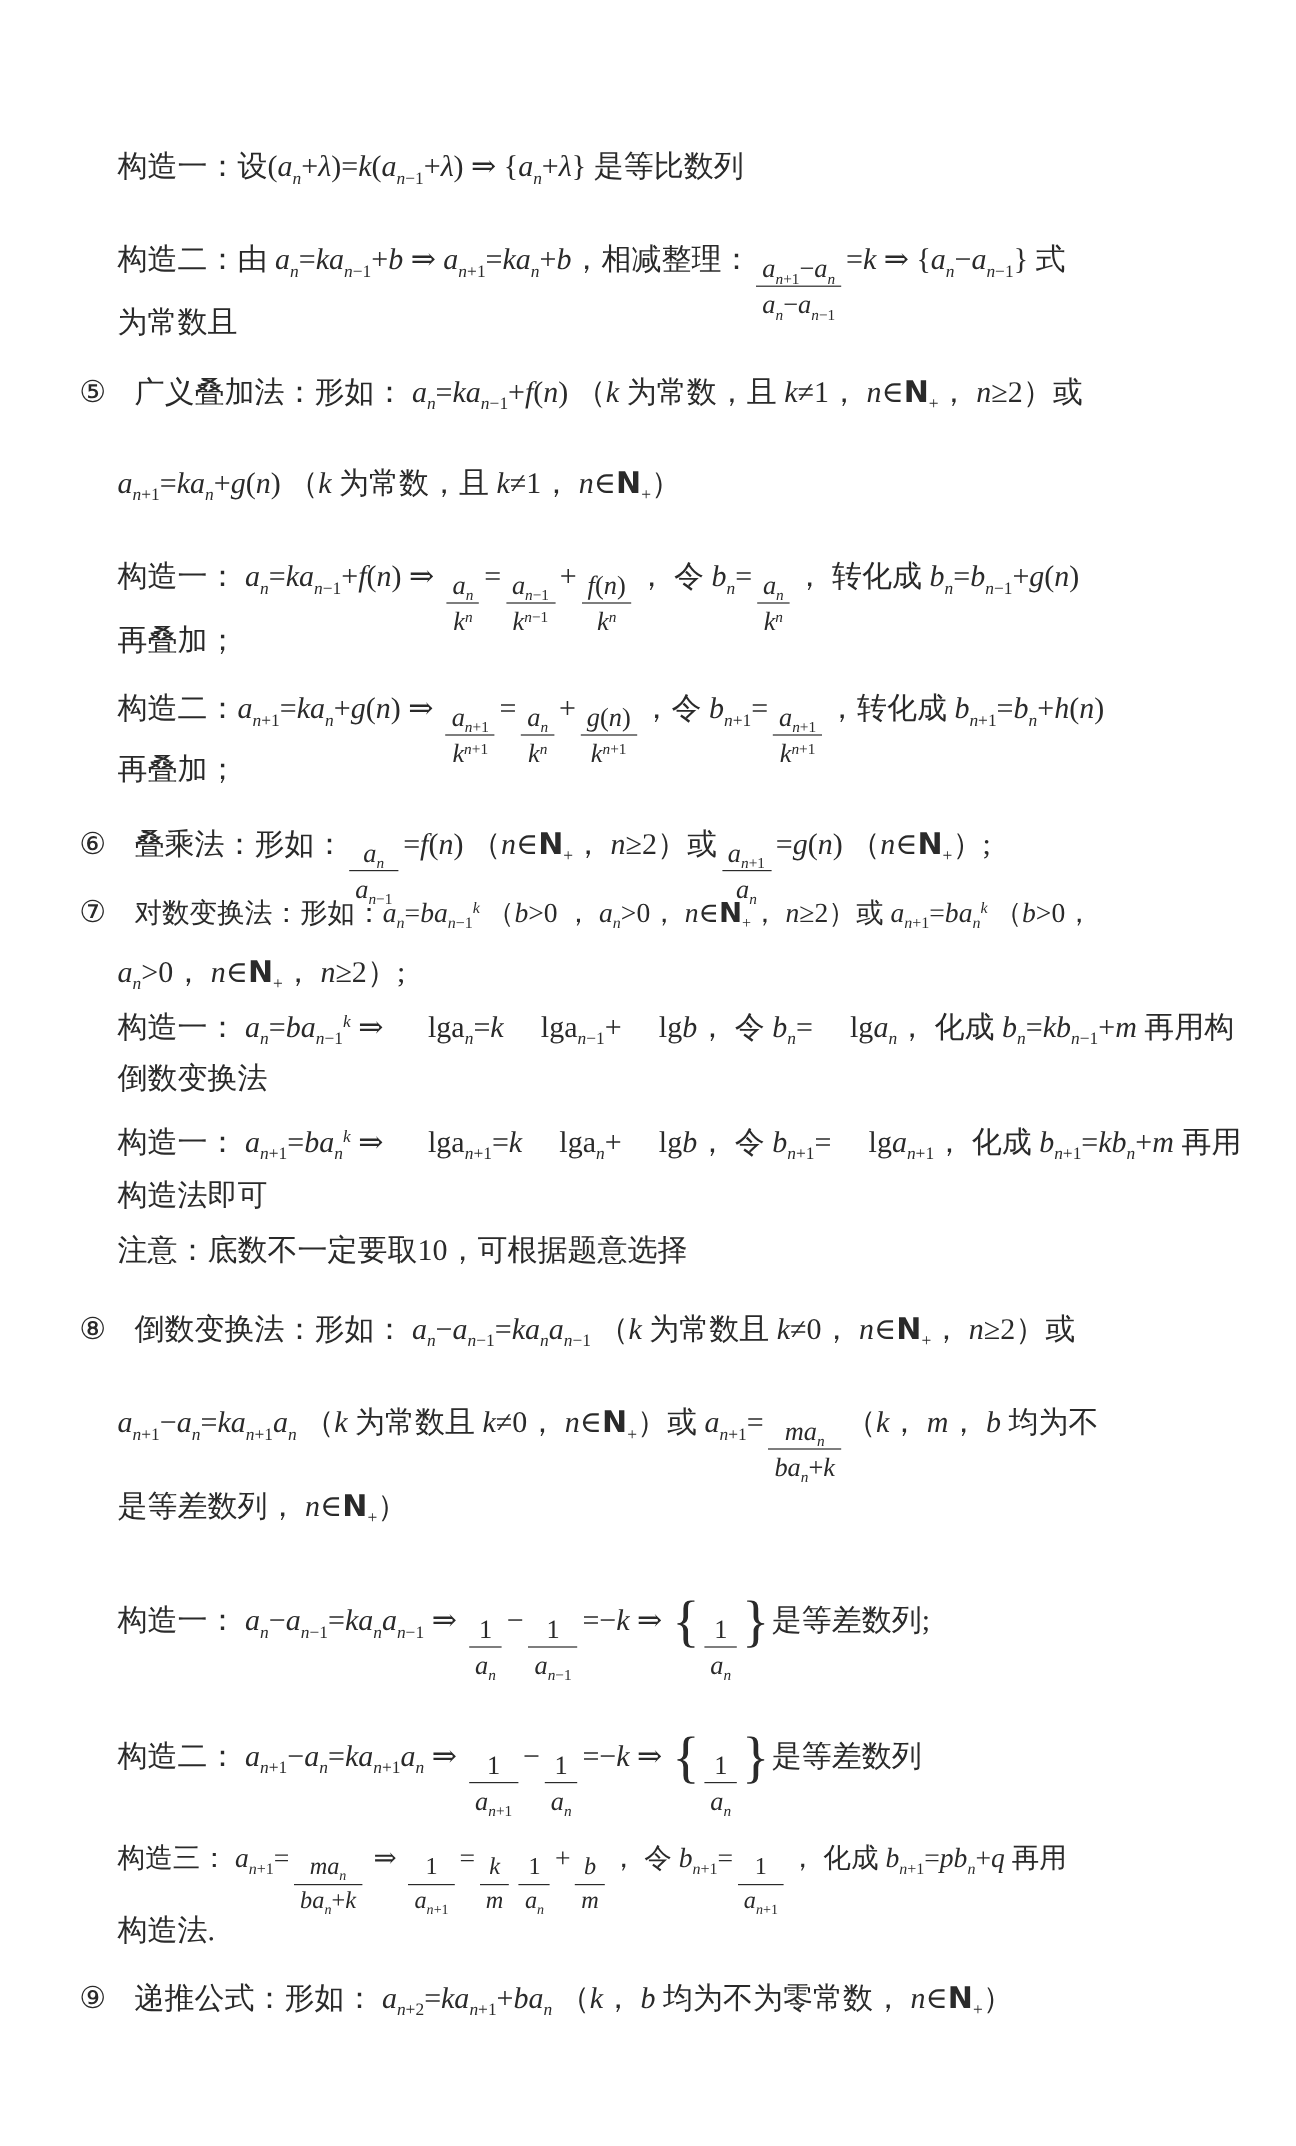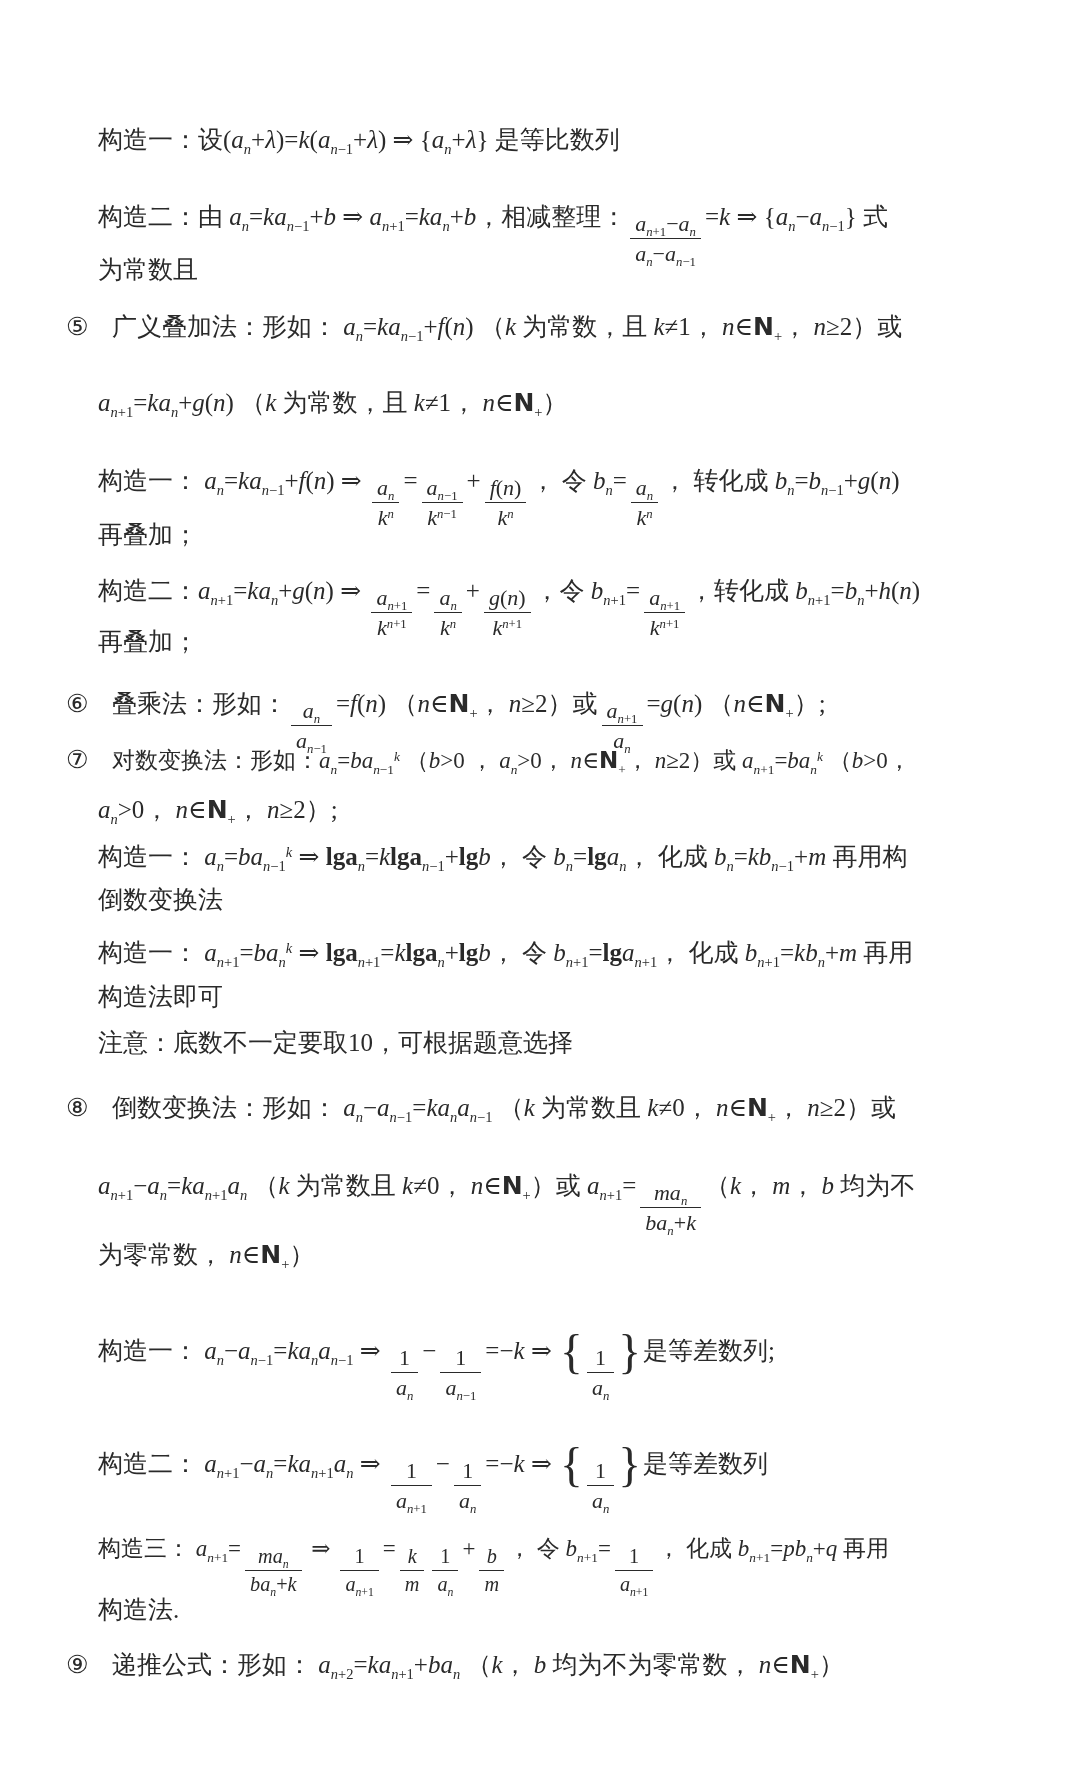--- a/index.html
+++ b/index.html
@@ -6,21 +6,21 @@
   .page{position:relative;width:1080px;height:1704px;background:#ffffff;overflow:hidden;
         font-family:"Liberation Serif","DejaVu Serif","DejaVu Sans",serif;color:#2a2a2a;}
   .line{position:absolute;white-space:pre;font-size:25px;line-height:36px;}
   .line.fs23{font-size:23px;}
   .marker{display:inline-block;width:46px;font-family:"DejaVu Sans","Liberation Sans",sans-serif;
           font-size:25px;font-style:normal;}
   .v{font-style:italic;}
   .cjk{font-style:normal;}
   .op{font-style:normal;}
   .bN{font-style:normal;font-weight:bold;font-family:"DejaVu Sans","Liberation Sans",sans-serif;}
-  .rm{font-style:normal;font-weight:bold;}
+  .rm{font-style:normal;font-weight:normal;margin-left:31px;}
   sub{font-size:58%;line-height:0;vertical-align:-0.42em;}
   sup{font-size:58%;line-height:0;vertical-align:0.55em;}
   .frac{display:inline-block;vertical-align:middle;text-align:center;
         font-size:0.88em;margin:0 4px;line-height:1.15;}
   .frac .num{display:block;border-bottom:1.6px solid #2a2a2a;padding:0 5px 2px;margin-top:40px;}
   .frac .den{display:block;padding:2px 5px 0;}
   .bfrac{display:inline-flex;align-items:center;vertical-align:middle;margin:0 2px;}
   .brace{font-size:1.9em;font-weight:400;line-height:1;font-style:normal;}
 </style>
 </head>
@@ -39,19 +39,19 @@
   <div class="line tall" style="left:66px;top:658px"><span class="marker">⑥</span><span class="cjk">叠乘法：形如：</span><span class="frac"><span class="num"><span class="v">a</span><sub><span class="v">n</span></sub></span><span class="den"><span class="v">a</span><sub><span class="v">n</span><span class="op">−1</span></sub></span></span><span class="op">=</span><span class="v">f</span><span class="op">(</span><span class="v">n</span><span class="op">) </span><span class="cjk">（</span><span class="v">n</span><span class="op">∈</span><span class="bN">N</span><sub><span class="op">+</span></sub><span class="cjk">，</span><span class="op"> </span><span class="v">n</span><span class="op">≥2</span><span class="cjk">）或</span><span class="frac"><span class="num"><span class="v">a</span><sub><span class="v">n</span><span class="op">+1</span></sub></span><span class="den"><span class="v">a</span><sub><span class="v">n</span></sub></span></span><span class="op">=</span><span class="v">g</span><span class="op">(</span><span class="v">n</span><span class="op">) </span><span class="cjk">（</span><span class="v">n</span><span class="op">∈</span><span class="bN">N</span><sub><span class="op">+</span></sub><span class="cjk">）</span><span class="op">;</span></div>
   <div class="line fs23" style="left:66px;top:742px"><span class="marker">⑦</span><span class="cjk">对数变换法：形如：</span><span class="v">a</span><sub><span class="v">n</span></sub><span class="op">=</span><span class="v">ba</span><sub><span class="v">n</span><span class="op">−1</span></sub><sup><span class="v">k</span></sup><span class="op"> </span><span class="cjk">（</span><span class="v">b</span><span class="op">&gt;0 </span><span class="cjk">，</span><span class="op"> </span><span class="v">a</span><sub><span class="v">n</span></sub><span class="op">&gt;0</span><span class="cjk">，</span><span class="op"> </span><span class="v">n</span><span class="op">∈</span><span class="bN">N</span><sub><span class="op">+</span></sub><span class="cjk">，</span><span class="op"> </span><span class="v">n</span><span class="op">≥2</span><span class="cjk">）或</span><span class="op"> </span><span class="v">a</span><sub><span class="v">n</span><span class="op">+1</span></sub><span class="op">=</span><span class="v">ba</span><sub><span class="v">n</span></sub><sup><span class="v">k</span></sup><span class="op"> </span><span class="cjk">（</span><span class="v">b</span><span class="op">&gt;0</span><span class="cjk">，</span></div>
   <div class="line" style="left:98px;top:792px"><span class="v">a</span><sub><span class="v">n</span></sub><span class="op">&gt;0</span><span class="cjk">，</span><span class="op"> </span><span class="v">n</span><span class="op">∈</span><span class="bN">N</span><sub><span class="op">+</span></sub><span class="cjk">，</span><span class="op"> </span><span class="v">n</span><span class="op">≥2</span><span class="cjk">）</span><span class="op">;</span></div>
   <div class="line" style="left:98px;top:839px"><span class="cjk">构造一：</span><span class="op"> </span><span class="v">a</span><sub><span class="v">n</span></sub><span class="op">=</span><span class="v">ba</span><sub><span class="v">n</span><span class="op">−1</span></sub><sup><span class="v">k</span></sup><span class="op"> ⇒ </span><span class="rm">lga</span><sub><span class="v">n</span></sub><span class="op">=</span><span class="v">k</span><span class="rm">lga</span><sub><span class="v">n</span><span class="op">−1</span></sub><span class="op">+</span><span class="rm">lg</span><span class="v">b</span><span class="cjk">，</span><span class="op"> </span><span class="cjk">令</span><span class="op"> </span><span class="v">b</span><sub><span class="v">n</span></sub><span class="op">=</span><span class="rm">lg</span><span class="v">a</span><sub><span class="v">n</span></sub><span class="cjk">，</span><span class="op"> </span><span class="cjk">化成</span><span class="op"> </span><span class="v">b</span><sub><span class="v">n</span></sub><span class="op">=</span><span class="v">kb</span><sub><span class="v">n</span><span class="op">−1</span></sub><span class="op">+</span><span class="v">m</span><span class="op"> </span><span class="cjk">再用构</span></div>
   <div class="line" style="left:98px;top:882px"><span class="cjk">倒数变换法</span></div>
   <div class="line" style="left:98px;top:935px"><span class="cjk">构造一：</span><span class="op"> </span><span class="v">a</span><sub><span class="v">n</span><span class="op">+1</span></sub><span class="op">=</span><span class="v">ba</span><sub><span class="v">n</span></sub><sup><span class="v">k</span></sup><span class="op"> ⇒ </span><span class="rm">lga</span><sub><span class="v">n</span><span class="op">+1</span></sub><span class="op">=</span><span class="v">k</span><span class="rm">lga</span><sub><span class="v">n</span></sub><span class="op">+</span><span class="rm">lg</span><span class="v">b</span><span class="cjk">，</span><span class="op"> </span><span class="cjk">令</span><span class="op"> </span><span class="v">b</span><sub><span class="v">n</span><span class="op">+1</span></sub><span class="op">=</span><span class="rm">lg</span><span class="v">a</span><sub><span class="v">n</span><span class="op">+1</span></sub><span class="cjk">，</span><span class="op"> </span><span class="cjk">化成</span><span class="op"> </span><span class="v">b</span><sub><span class="v">n</span><span class="op">+1</span></sub><span class="op">=</span><span class="v">kb</span><sub><span class="v">n</span></sub><span class="op">+</span><span class="v">m</span><span class="op"> </span><span class="cjk">再用</span></div>
   <div class="line" style="left:98px;top:979px"><span class="cjk">构造法即可</span></div>
   <div class="line" style="left:98px;top:1025px"><span class="cjk">注意：底数不一定要取</span><span class="op">10</span><span class="cjk">，可根据题意选择</span></div>
   <div class="line" style="left:66px;top:1090px"><span class="marker">⑧</span><span class="cjk">倒数变换法：形如：</span><span class="op"> </span><span class="v">a</span><sub><span class="v">n</span></sub><span class="op">−</span><span class="v">a</span><sub><span class="v">n</span><span class="op">−1</span></sub><span class="op">=</span><span class="v">ka</span><sub><span class="v">n</span></sub><span class="v">a</span><sub><span class="v">n</span><span class="op">−1</span></sub><span class="op"> </span><span class="cjk">（</span><span class="v">k</span><span class="op"> </span><span class="cjk">为常数且</span><span class="op"> </span><span class="v">k</span><span class="op">≠0</span><span class="cjk">，</span><span class="op"> </span><span class="v">n</span><span class="op">∈</span><span class="bN">N</span><sub><span class="op">+</span></sub><span class="cjk">，</span><span class="op"> </span><span class="v">n</span><span class="op">≥2</span><span class="cjk">）或</span></div>
   <div class="line tall" style="left:98px;top:1140px"><span class="v">a</span><sub><span class="v">n</span><span class="op">+1</span></sub><span class="op">−</span><span class="v">a</span><sub><span class="v">n</span></sub><span class="op">=</span><span class="v">ka</span><sub><span class="v">n</span><span class="op">+1</span></sub><span class="v">a</span><sub><span class="v">n</span></sub><span class="op"> </span><span class="cjk">（</span><span class="v">k</span><span class="op"> </span><span class="cjk">为常数且</span><span class="op"> </span><span class="v">k</span><span class="op">≠0</span><span class="cjk">，</span><span class="op"> </span><span class="v">n</span><span class="op">∈</span><span class="bN">N</span><sub><span class="op">+</span></sub><span class="cjk">）或</span><span class="op"> </span><span class="v">a</span><sub><span class="v">n</span><span class="op">+1</span></sub><span class="op">=</span><span class="frac"><span class="num"><span class="v">ma</span><sub><span class="v">n</span></sub></span><span class="den"><span class="v">ba</span><sub><span class="v">n</span></sub><span class="op">+</span><span class="v">k</span></span></span><span class="cjk">（</span><span class="v">k</span><span class="cjk">，</span><span class="op"> </span><span class="v">m</span><span class="cjk">，</span><span class="op"> </span><span class="v">b</span><span class="op"> </span><span class="cjk">均为不</span></div>
-  <div class="line" style="left:98px;top:1237px"><span class="cjk">为零常数，</span><span class="op"> </span><span class="v">n</span><span class="op">∈</span><span class="bN">N</span><sub><span class="op">+</span></sub><span class="cjk">）</span></div>
+  <div class="line" style="left:98px;top:1237px"><span class="cjk">是等差数列，</span><span class="op"> </span><span class="v">n</span><span class="op">∈</span><span class="bN">N</span><sub><span class="op">+</span></sub><span class="cjk">）</span></div>
   <div class="line tall" style="left:98px;top:1305px"><span class="cjk">构造一：</span><span class="op"> </span><span class="v">a</span><sub><span class="v">n</span></sub><span class="op">−</span><span class="v">a</span><sub><span class="v">n</span><span class="op">−1</span></sub><span class="op">=</span><span class="v">ka</span><sub><span class="v">n</span></sub><span class="v">a</span><sub><span class="v">n</span><span class="op">−1</span></sub><span class="op"> ⇒ </span><span class="frac"><span class="num"><span class="op">1</span></span><span class="den"><span class="v">a</span><sub><span class="v">n</span></sub></span></span><span class="op">−</span><span class="frac"><span class="num"><span class="op">1</span></span><span class="den"><span class="v">a</span><sub><span class="v">n</span><span class="op">−1</span></sub></span></span><span class="op">=−</span><span class="v">k</span><span class="op"> ⇒ </span><span class="bfrac"><span class="brace">{</span><span class="frac"><span class="num"><span class="op">1</span></span><span class="den"><span class="v">a</span><sub><span class="v">n</span></sub></span></span><span class="brace">}</span></span><span class="cjk">是等差数列</span><span class="op">;</span></div>
   <div class="line tall" style="left:98px;top:1418px"><span class="cjk">构造二：</span><span class="op"> </span><span class="v">a</span><sub><span class="v">n</span><span class="op">+1</span></sub><span class="op">−</span><span class="v">a</span><sub><span class="v">n</span></sub><span class="op">=</span><span class="v">ka</span><sub><span class="v">n</span><span class="op">+1</span></sub><span class="v">a</span><sub><span class="v">n</span></sub><span class="op"> ⇒ </span><span class="frac"><span class="num"><span class="op">1</span></span><span class="den"><span class="v">a</span><sub><span class="v">n</span><span class="op">+1</span></sub></span></span><span class="op">−</span><span class="frac"><span class="num"><span class="op">1</span></span><span class="den"><span class="v">a</span><sub><span class="v">n</span></sub></span></span><span class="op">=−</span><span class="v">k</span><span class="op"> ⇒ </span><span class="bfrac"><span class="brace">{</span><span class="frac"><span class="num"><span class="op">1</span></span><span class="den"><span class="v">a</span><sub><span class="v">n</span></sub></span></span><span class="brace">}</span></span><span class="cjk">是等差数列</span></div>
   <div class="line tall fs23" style="left:98px;top:1505px"><span class="cjk">构造三：</span><span class="op"> </span><span class="v">a</span><sub><span class="v">n</span><span class="op">+1</span></sub><span class="op">=</span><span class="frac"><span class="num"><span class="v">ma</span><sub><span class="v">n</span></sub></span><span class="den"><span class="v">ba</span><sub><span class="v">n</span></sub><span class="op">+</span><span class="v">k</span></span></span><span class="op"> ⇒ </span><span class="frac"><span class="num"><span class="op">1</span></span><span class="den"><span class="v">a</span><sub><span class="v">n</span><span class="op">+1</span></sub></span></span><span class="op">=</span><span class="frac"><span class="num"><span class="v">k</span></span><span class="den"><span class="v">m</span></span></span><span class="frac"><span class="num"><span class="op">1</span></span><span class="den"><span class="v">a</span><sub><span class="v">n</span></sub></span></span><span class="op">+</span><span class="frac"><span class="num"><span class="v">b</span></span><span class="den"><span class="v">m</span></span></span><span class="cjk">，</span><span class="op"> </span><span class="cjk">令</span><span class="op"> </span><span class="v">b</span><sub><span class="v">n</span><span class="op">+1</span></sub><span class="op">=</span><span class="frac"><span class="num"><span class="op">1</span></span><span class="den"><span class="v">a</span><sub><span class="v">n</span><span class="op">+1</span></sub></span></span><span class="cjk">，</span><span class="op"> </span><span class="cjk">化成</span><span class="op"> </span><span class="v">b</span><sub><span class="v">n</span><span class="op">+1</span></sub><span class="op">=</span><span class="v">pb</span><sub><span class="v">n</span></sub><span class="op">+</span><span class="v">q</span><span class="op"> </span><span class="cjk">再用</span></div>
   <div class="line" style="left:98px;top:1592px"><span class="cjk">构造法</span><span class="op">.</span></div>
   <div class="line" style="left:66px;top:1647px"><span class="marker">⑨</span><span class="cjk">递推公式：形如：</span><span class="op"> </span><span class="v">a</span><sub><span class="v">n</span><span class="op">+2</span></sub><span class="op">=</span><span class="v">ka</span><sub><span class="v">n</span><span class="op">+1</span></sub><span class="op">+</span><span class="v">ba</span><sub><span class="v">n</span></sub><span class="op"> </span><span class="cjk">（</span><span class="v">k</span><span class="cjk">，</span><span class="op"> </span><span class="v">b</span><span class="op"> </span><span class="cjk">均为不为零常数，</span><span class="op"> </span><span class="v">n</span><span class="op">∈</span><span class="bN">N</span><sub><span class="op">+</span></sub><span class="cjk">）</span></div>
 </div>
 
 </body></html>

